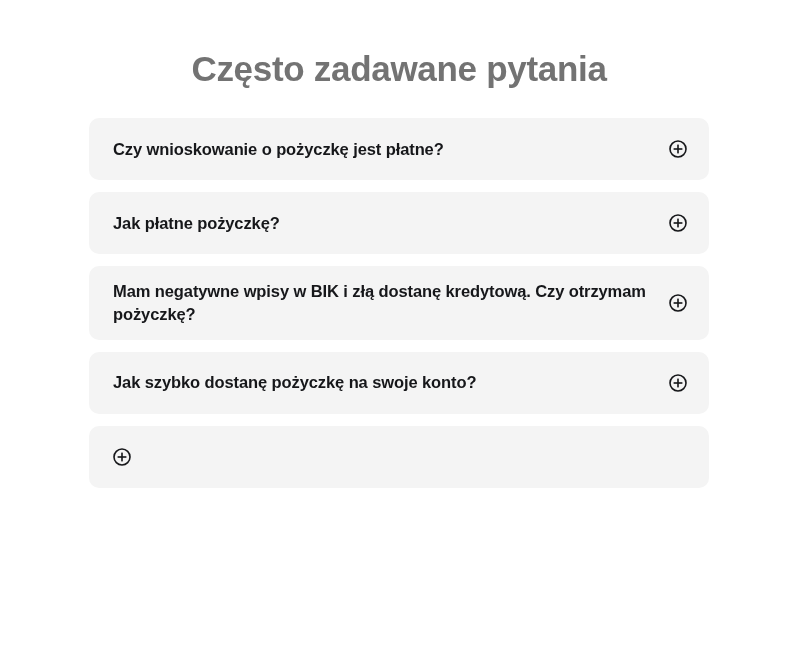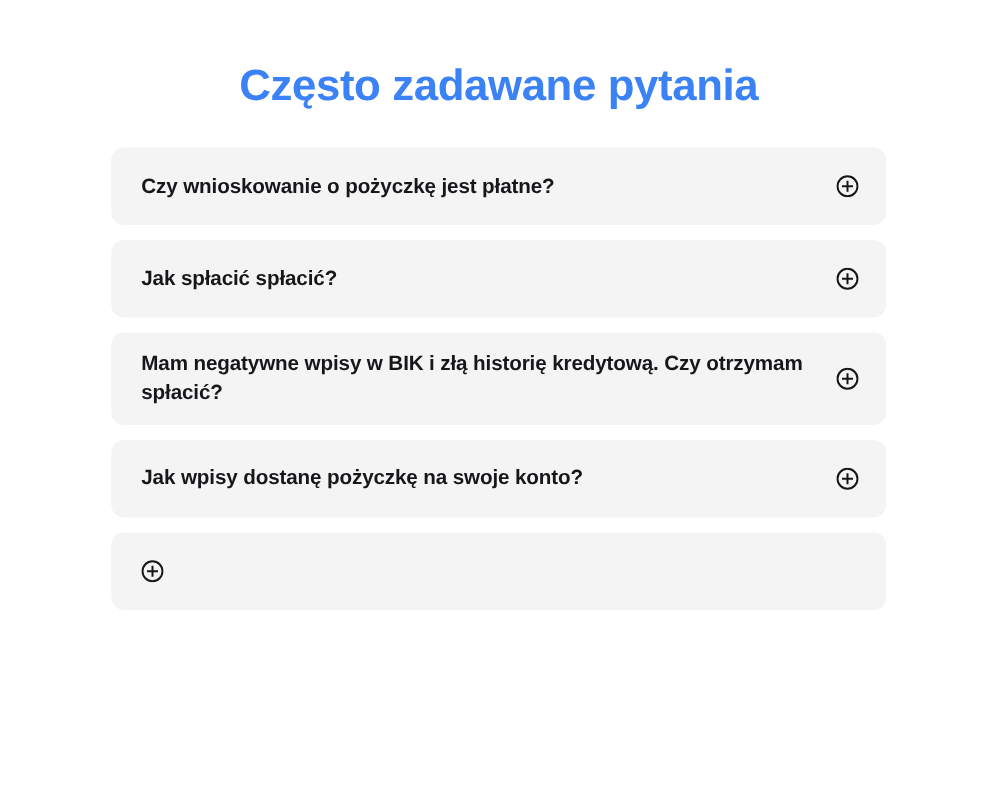--- a/index.html
+++ b/index.html
@@ -20,21 +20,21 @@
     box-sizing: border-box;
     display: flex;
     flex-direction: column;
     align-items: center;
     padding-top: 48px;
   }
   .faq-title {
     font-size: 35px;
     font-weight: 700;
     letter-spacing: -0.3px;
-    color: #3b82f6;
+    color: #737373;
     text-align: right;
     margin: 0 0 28px 0;
     line-height: 1.2;
   }
   .faq-list {
     width: 620px;
     display: flex;
     flex-direction: column;
     gap: 12px;
   }
@@ -80,43 +80,43 @@
         <svg width="18" height="18" viewBox="0 0 18 18" aria-hidden="true">
           <circle cx="9" cy="9" r="8" fill="none" stroke="#16171a" stroke-width="1.6"></circle>
           <rect x="8.2" y="4.6" width="1.6" height="8.8" fill="#16171a"></rect>
           <rect x="4.6" y="8.2" width="8.8" height="1.6" fill="#16171a"></rect>
         </svg>
       </span>
     </div>
 
 
     <div class="faq-item">
-      <span class="faq-question">Jak spłacić spłacić?</span>
+      <span class="faq-question">Jak płatne pożyczkę?</span>
       <span class="plus-icon">
         <svg width="18" height="18" viewBox="0 0 18 18" aria-hidden="true">
           <circle cx="9" cy="9" r="8" fill="none" stroke="#16171a" stroke-width="1.6"></circle>
           <rect x="8.2" y="4.6" width="1.6" height="8.8" fill="#16171a"></rect>
           <rect x="4.6" y="8.2" width="8.8" height="1.6" fill="#16171a"></rect>
         </svg>
       </span>
     </div>
 
     <div class="faq-item">
-      <span class="faq-question">Mam negatywne wpisy w BIK i złą historię kredytową. Czy otrzymam spłacić?</span>
+      <span class="faq-question">Mam negatywne wpisy w BIK i złą dostanę kredytową. Czy otrzymam pożyczkę?</span>
       <span class="plus-icon">
         <svg width="18" height="18" viewBox="0 0 18 18" aria-hidden="true">
           <circle cx="9" cy="9" r="8" fill="none" stroke="#16171a" stroke-width="1.6"></circle>
           <rect x="8.2" y="4.6" width="1.6" height="8.8" fill="#16171a"></rect>
           <rect x="4.6" y="8.2" width="8.8" height="1.6" fill="#16171a"></rect>
         </svg>
       </span>
     </div>
 
     <div class="faq-item">
-      <span class="faq-question">Jak wpisy dostanę pożyczkę na swoje konto?</span>
+      <span class="faq-question">Jak szybko dostanę pożyczkę na swoje konto?</span>
       <span class="plus-icon">
         <svg width="18" height="18" viewBox="0 0 18 18" aria-hidden="true">
           <circle cx="9" cy="9" r="8" fill="none" stroke="#16171a" stroke-width="1.6"></circle>
           <rect x="8.2" y="4.6" width="1.6" height="8.8" fill="#16171a"></rect>
           <rect x="4.6" y="8.2" width="8.8" height="1.6" fill="#16171a"></rect>
         </svg>
       </span>
     </div>
 
     <div class="faq-item">

